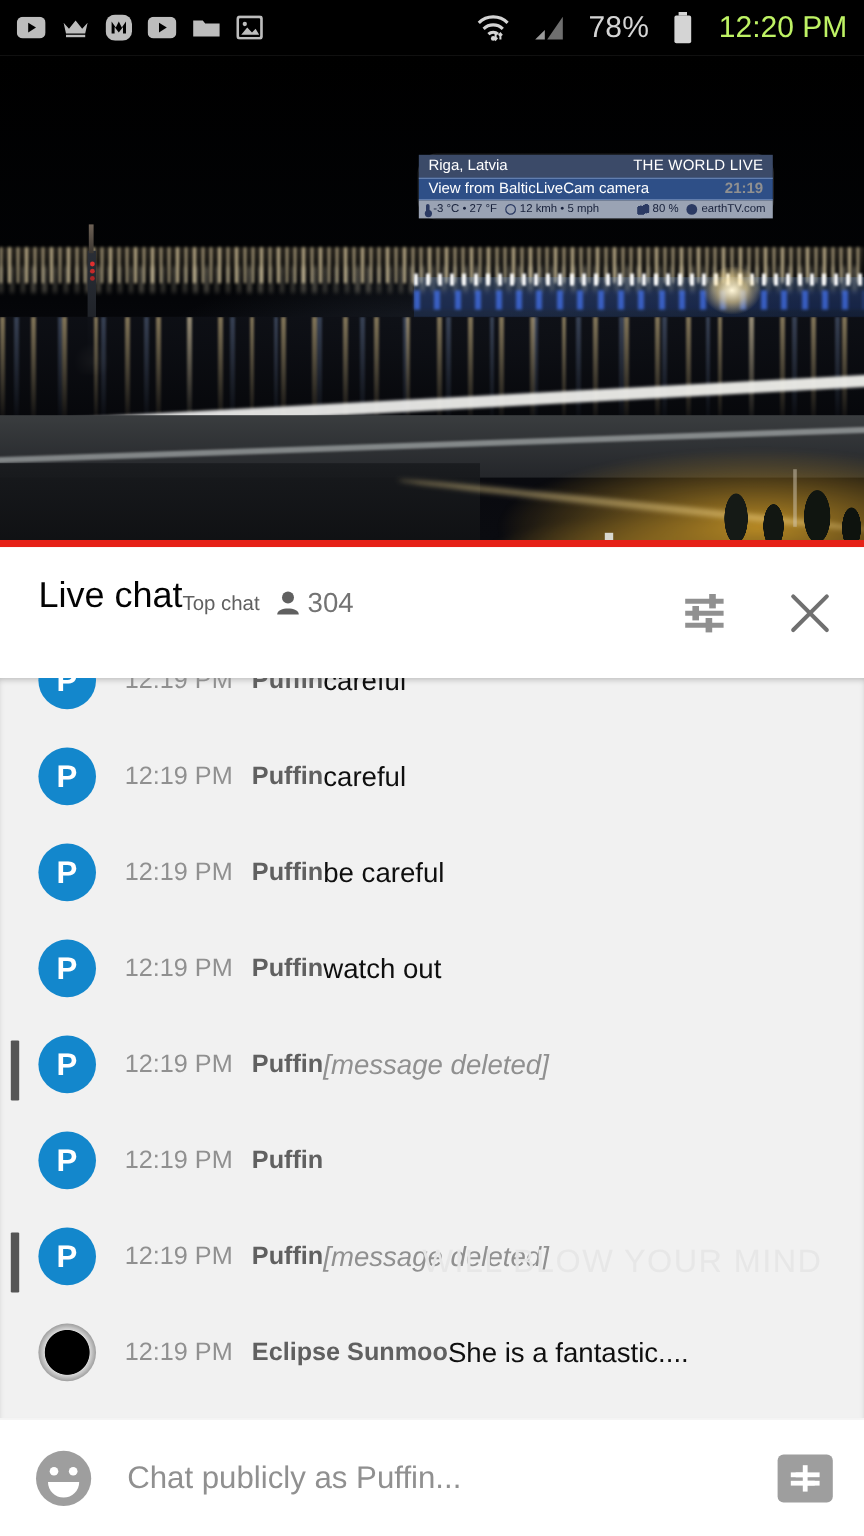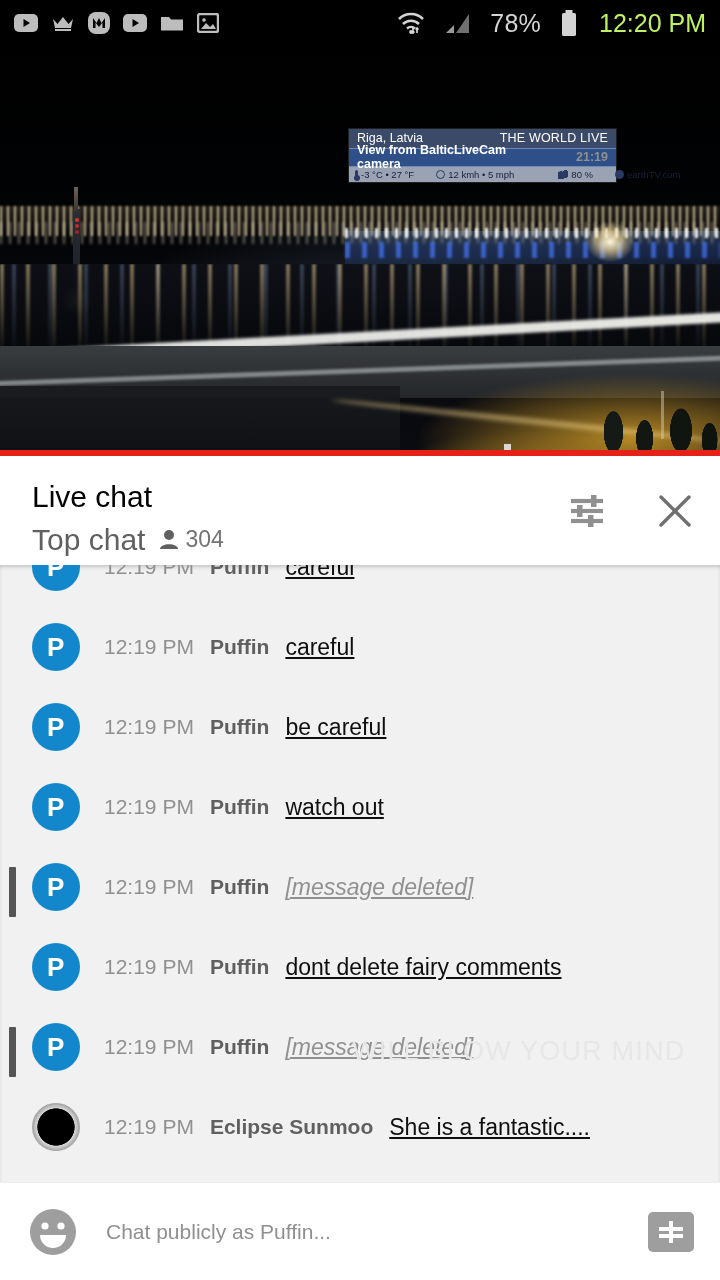--- a/index.html
+++ b/index.html
@@ -144,39 +144,40 @@
       radial-gradient(ellipse 14px 30px at 42% 78%, #121712 0 60%, rgba(0,0,0,0) 62%),
       radial-gradient(ellipse 18px 36px at 70% 68%, #101510 0 60%, rgba(0,0,0,0) 62%),
       radial-gradient(ellipse 13px 28px at 92% 80%, #0e130e 0 60%, rgba(0,0,0,0) 62%);
   }
   .pole{
     position:absolute; width:3px; background:rgba(210,200,180,.5);
   }
 
   
   .overlay{
-    position:absolute; left:349px; top:83px; width:267px;
+    position:absolute; left:349px; top:83px; width:295px;
     font-family:"Liberation Sans", sans-serif;
     box-shadow:0 0 0 1px rgba(255,255,255,.12);
+    border-radius:15px;
   }
   .ov-row1{
     display:flex; align-items:center; justify-content:space-between;
     background:#3b4a68; color:#fff; padding:2px 8px 3px; height:19px;
   }
   .ov-row1 .loc{ font-size:12.5px; }
   .ov-row1 .brand{ font-size:12.5px; letter-spacing:.2px; }
   .ov-row2{
     display:flex; align-items:center; justify-content:space-between;
     background:#2e4f87; color:#fff; padding:2px 8px 3px; height:19px;
     border-top:1px solid #6f8ab8; border-bottom:1px solid #6f8ab8;
   }
-  .ov-row2 .src{ font-size:12.5px; font-weight:bold; }
+  .ov-row2 .src{ font-size:12.5px; font-weight:normal; }
   .ov-row2 .time{ font-size:12.5px; font-weight:bold; }
   .ov-row3{
-    display:flex; align-items:center; gap:22px;
+    display:flex; align-items:center; gap:7px;
     background:#9aa3b4; color:#17203a; padding:1px 6px; height:15px;
     font-size:9.5px; white-space:nowrap;
   }
   .ov-row3 .grp{ display:flex; align-items:center; gap:3px; }
   .ov-row3 .sp{ flex:1; }
   .ov-dot{ width:9px; height:9px; border-radius:50%; background:#2b3a63; display:inline-block;}
   .ov-ring{ width:9px;height:9px;border-radius:50%;border:1.6px solid #2b3a63; display:inline-block;}
   .ov-thermo{ width:3px;height:9px;background:#2b3a63;border-radius:2px; display:inline-block; position:relative;}
   .ov-thermo:after{content:"";position:absolute;left:-1.5px;bottom:-2px;width:6px;height:6px;border-radius:50%;background:#2b3a63;}
   .ov-wind{ width:10px;height:9px; display:inline-block;
@@ -185,24 +186,24 @@
 
   .progress{
     position:absolute; left:0; top:450px; width:720px; height:6px; background:#e62117;
   }
 
   
   .chat-header{
     position:absolute; left:0; top:456px; width:720px; height:109px;
     background:#fff; display:flex; align-items:flex-start; padding:24px 24px 0 32px;
   }
-  .ch-titles{ display:flex; flex-direction:column; }
+  .ch-titles{ display:flex; }
   .ch-title{ font-size:30px; color:#030303; line-height:1.12; }
   .ch-sub{ display:flex; align-items:center; gap:14px; margin-top:9px; }
-  .ch-subtext{ font-size:30px; color:#606060; }
+  .ch-subtext{ font-size:17px; color:#606060; }
   .ch-count{ display:flex; align-items:center; gap:6px; font-size:23px; color:#737373; }
   .ch-actions{ margin-left:auto; display:flex; align-items:center; gap:46px; padding-top:10px; }
   .ch-btn{ background:none; border:0; cursor:pointer; display:flex; align-items:center; }
 
   
   .chat-list{
     position:absolute; left:0; top:565px; width:720px; height:617px;
     background:#f1f1f1; overflow:hidden;
     box-shadow:inset 0 3px 5px -2px rgba(0,0,0,.25);
   }
@@ -220,40 +221,40 @@
     display:flex; align-items:center; justify-content:center;
     font-size:26px; font-weight:bold; letter-spacing:.5px;
   }
   .avatar.eclipse{
     background:
       radial-gradient(circle at 50% 50%, #000 0 54%, #d7d7d7 56%, #9a9a9a 72%, #1d1d1d 100%);
     color:transparent;
   }
   .time{ font-size:21px; color:#909090; margin-left:24px; white-space:nowrap; }
   .author{ font-size:21px; color:#606060; font-weight:bold; margin-left:16px; white-space:nowrap; }
-  .text{ font-size:23px; color:#0f0f0f; margin-left:16px; white-space:nowrap;text-decoration:underline; }
+  .text{ font-size:23px; color:#0f0f0f; white-space:nowrap; }
   .text.deleted{ color:#909090; font-style:italic; }
 
   .watermark{
     position:absolute; left:352px; top:1036px; width:340px;
     font-size:27px; color:#e7e7e7; letter-spacing:1.2px;
     pointer-events:none; white-space:nowrap;
   }
 
   
   .input-bar{
     position:absolute; left:0; bottom:0; width:720px; height:98px;
     background:#fff; display:flex; align-items:center; padding:0 26px 0 28px;
     border-top:1px solid #eee;
   }
   .emoji{ width:50px; height:50px; flex:0 0 50px; }
   .chat-input{
     flex:1; border:0; outline:0; background:transparent;
     font-family:"Liberation Sans", sans-serif;
-    font-size:21px; color:#909090; margin-left:28px;
+    font-size:26px; color:#909090; margin-left:28px;
   }
   .chat-input::placeholder{ color:#909090; opacity:1; }
   .superchat{
     width:46px; height:40px; border-radius:5px; background:#9e9e9e;
     display:flex; align-items:center; justify-content:center; flex:0 0 46px;
     cursor:pointer;
   }
 </style>
 </head>
 <body>
@@ -434,21 +435,20 @@
         <div class="bar"></div>
         <div class="avatar">P</div>
         <span class="time">12:19 PM</span>
         <span class="author">Puffin</span>
         <span class="text deleted">[message deleted]</span>
       </div>
       <div class="msg">
         <div class="avatar">P</div>
         <span class="time">12:19 PM</span>
         <span class="author">Puffin</span>
-        <span class="text">dont delete fairy comments</span>
       </div>
       <div class="msg">
         <div class="bar"></div>
         <div class="avatar">P</div>
         <span class="time">12:19 PM</span>
         <span class="author">Puffin</span>
         <span class="text deleted">[message deleted]</span>
       </div>
       <div class="msg">
         <div class="avatar eclipse"></div>

